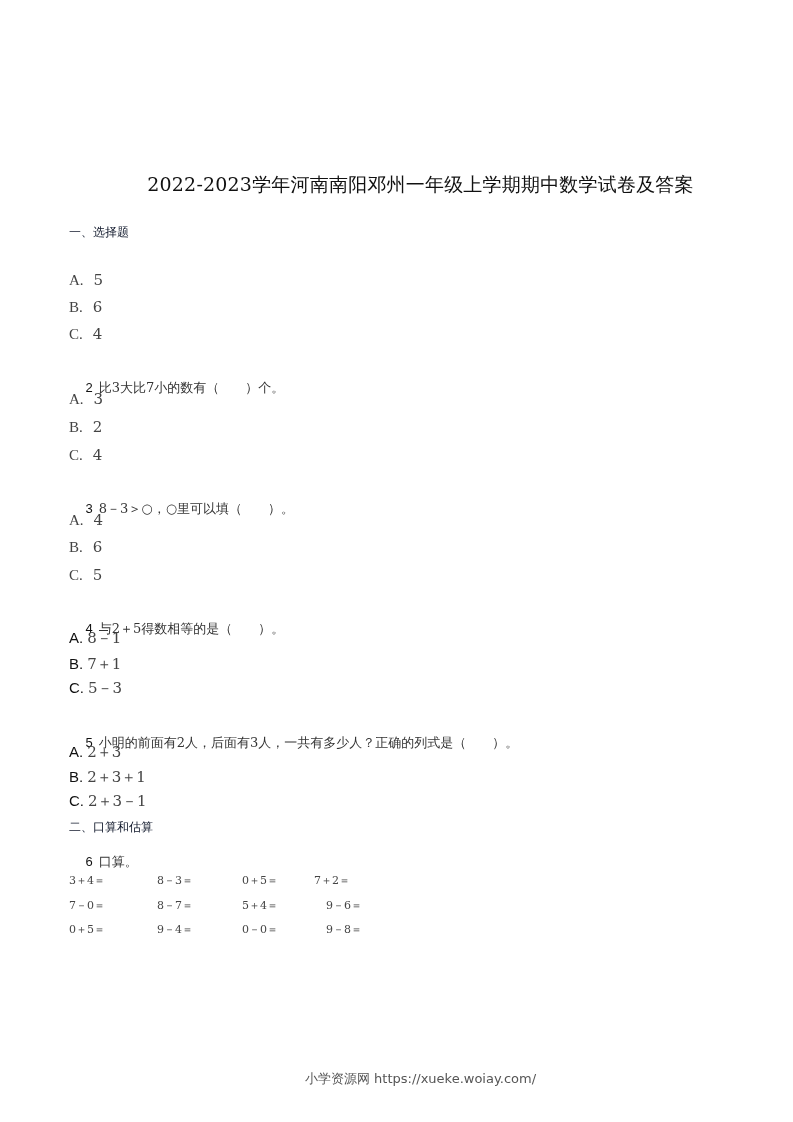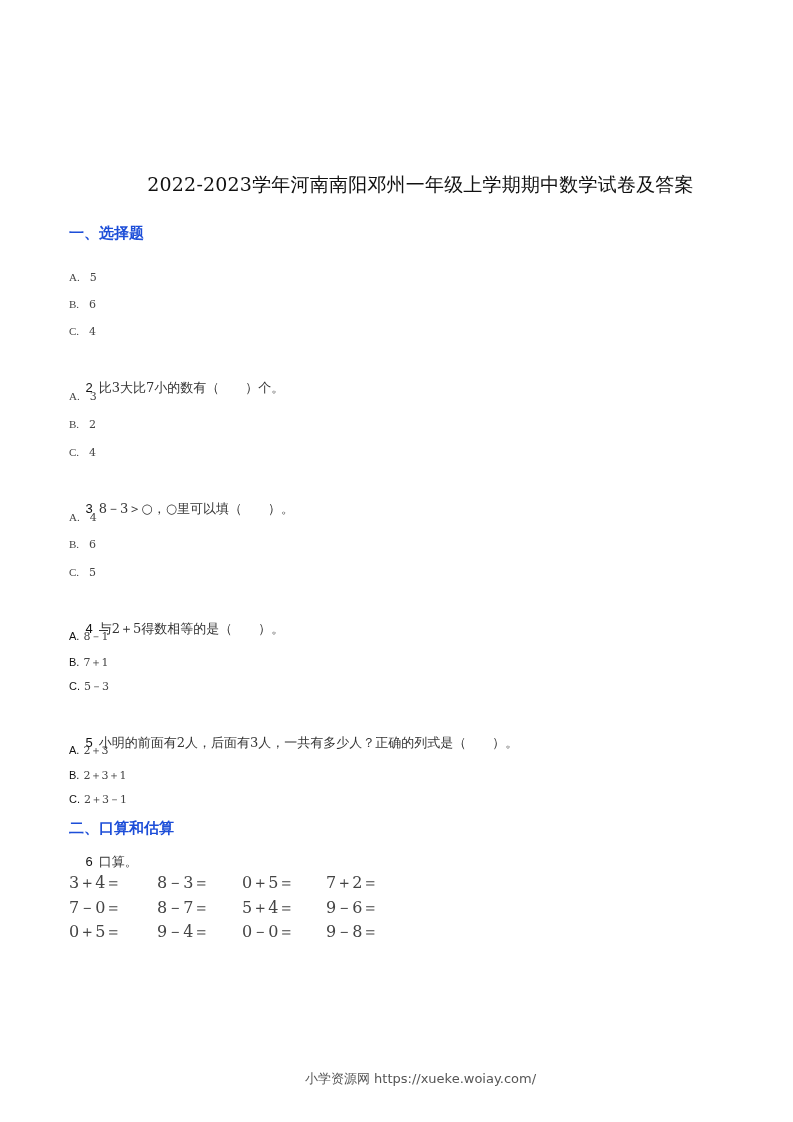--- a/index.html
+++ b/index.html
@@ -4,38 +4,38 @@
 <style>
   html, body { margin: 0; padding: 0; background: #ffffff; }
   body { width: 793px; height: 1122px; position: relative; overflow: hidden; color: #222; }
   .page { position: absolute; left: 0; top: 0; width: 793px; height: 1102px; margin-left: 24px; }
   .title {
     position: absolute; left: 0; width: 793px; top: 172px; text-align: center;
     font-family: "DejaVu Serif", "Liberation Serif", serif; font-size: 19px; color: #111; letter-spacing: 0.2px;
   }
   .section-head {
     position: absolute; left: 45px; font-family: "DejaVu Sans", "Liberation Sans", sans-serif;
-    font-size: 15px; font-weight: bold; color: #1d4ed8;
+    font-size: 12px; font-weight: normal; color: #0f172a;
   }
   .q {
     position: absolute; left: 45px; font-family: "DejaVu Serif", "Liberation Serif", serif;
     font-size: 13px; color: #333; white-space: pre;
   }
   .q .num { font-family: "Liberation Sans", "DejaVu Sans", sans-serif; color: #111; margin-right: 6px; }
   .opt {
     position: absolute; left: 45px; font-family: "DejaVu Serif", "Liberation Serif", serif;
-    font-size: 11px; color: #444; white-space: pre;
+    font-size: 15px; color: #444; white-space: pre;
   }
   .opt .lbl-serif { font-family: "Liberation Serif", "DejaVu Serif", serif; margin-right: 10px; }
   .opt .lbl-sans { font-family: "Liberation Sans", "DejaVu Sans", sans-serif; color: #111; margin-right: 4px; }
   .calc-grid { position: absolute; left: 45px; top: 873px; width: 360px; }
   .calc-row { position: relative; height: 24.5px; }
   .calc-cell {
     position: absolute; top: 0; font-family: "DejaVu Serif", "Liberation Serif", serif;
-    font-size: 16px; color: #444; white-space: pre;
+    font-size: 11px; color: #444; white-space: pre;
   }
   .footer {
     position: absolute; left: 0; width: 793px; top: 1070px; text-align: center;
     font-family: "DejaVu Sans", "Liberation Sans", sans-serif; font-size: 13px; color: #555;
   }
 </style>
 </head>
 <body>
 
 <div class="page">
@@ -80,21 +80,21 @@
 
   <div class="q" style="top:838px;">
     <span class="num">6</span><span>口算。</span>
   </div>
 
   <div class="calc-grid">
     <div class="calc-row">
       <span class="calc-cell" style="left:0px;">3＋4＝</span>
       <span class="calc-cell" style="left:88px;">8－3＝</span>
       <span class="calc-cell" style="left:173px;">0＋5＝</span>
-      <span class="calc-cell" style="left:257px;">7＋2＝</span>
+      <span class="calc-cell" style="left:245px;">7＋2＝</span>
     </div>
     <div class="calc-row">
       <span class="calc-cell" style="left:0px;">7－0＝</span>
       <span class="calc-cell" style="left:88px;">8－7＝</span>
       <span class="calc-cell" style="left:173px;">5＋4＝</span>
       <span class="calc-cell" style="left:257px;text-align:center;">9－6＝</span>
     </div>
     <div class="calc-row">
       <span class="calc-cell" style="left:0px;">0＋5＝</span>
       <span class="calc-cell" style="left:88px;">9－4＝</span>

